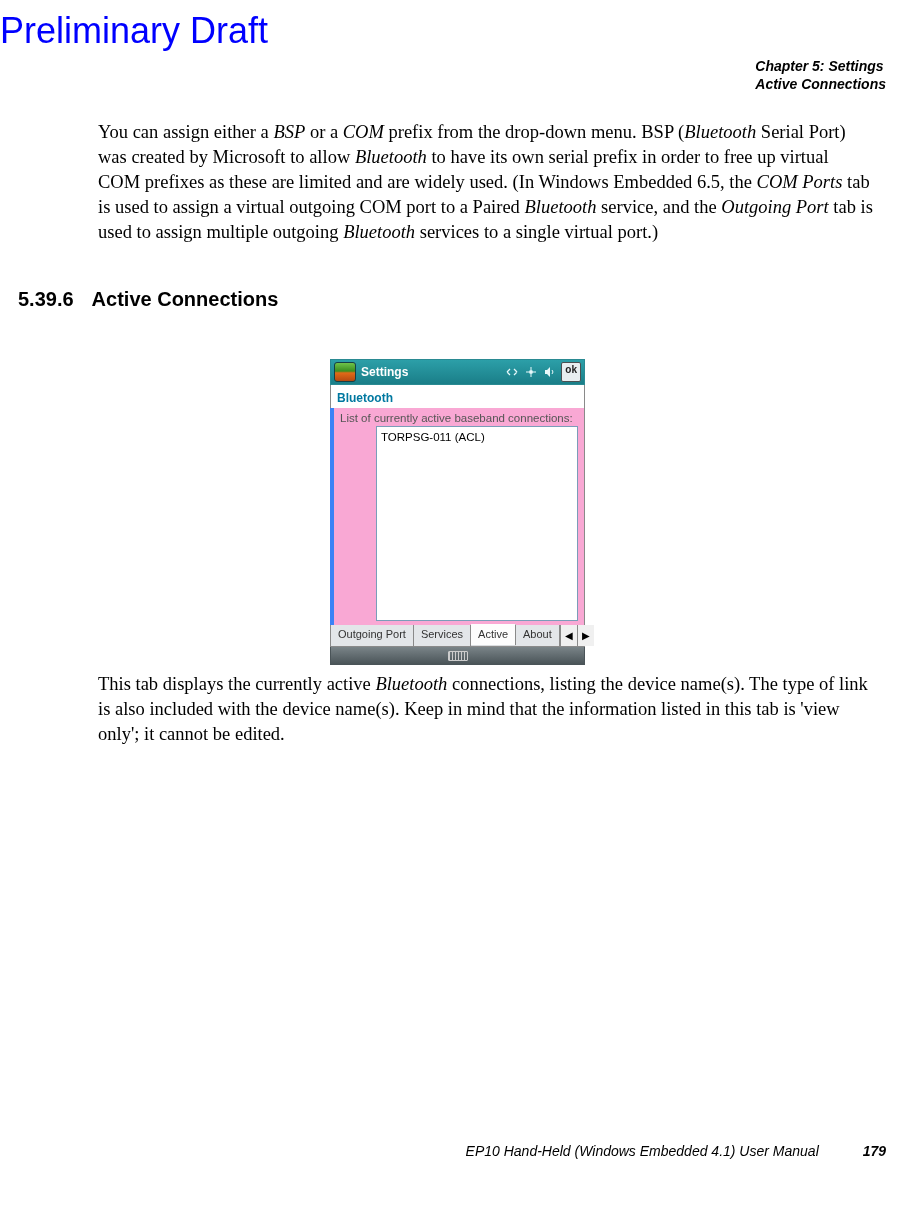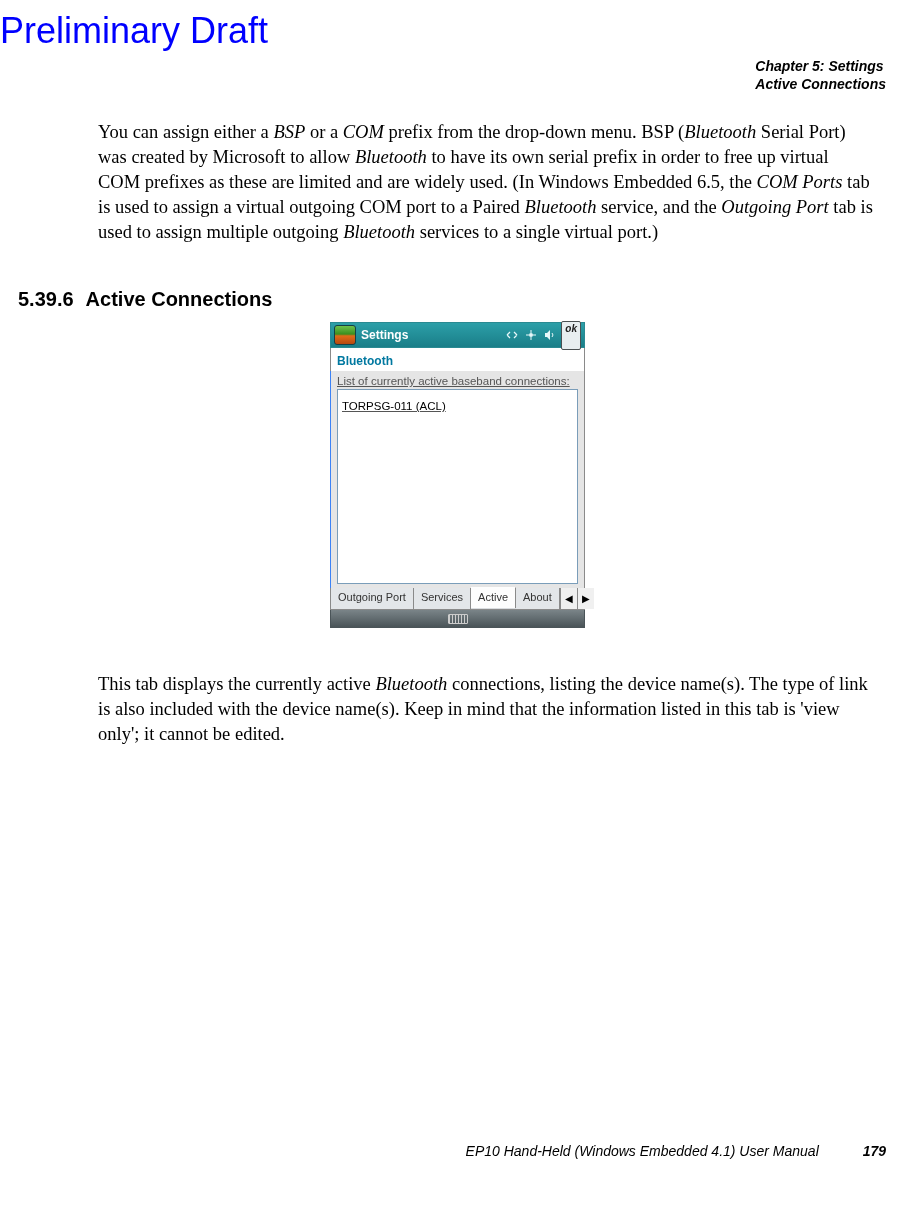--- a/index.html
+++ b/index.html
@@ -43,35 +43,36 @@
     .para2 { top: 672px; }
     .italic { font-style: italic; }
     .section-heading {
       position: absolute;
       top: 288px;
       left: 18px;
       font-family: 'Trebuchet MS', Arial, sans-serif;
       font-weight: bold;
       font-size: 20px;
     }
-    .section-num { margin-right: 12px; }
+    .section-num { margin-right: 18px; }
     .screenshot {
       position: absolute;
       top: 322px;
       left: 330px;
       width: 255px;
     }
     .titlebar {
       height: 26px;
       background: linear-gradient(to bottom, #2c9fa8, #1a7e88);
       border: 1px solid #2a8a92;
       display: flex;
       align-items: center;
       padding: 0 3px;
       gap: 3px;
+      margin-top: 37px;
     }
     .start-orb {
       width: 22px; height: 20px;
       border-radius: 3px;
       background: linear-gradient(to bottom, #6fc24a 0%, #3a8e1f 45%, #e06a18 55%, #b54910 100%);
       border: 1px solid #163f45;
     }
     .title-text {
       color: #fff;
       font-family: Tahoma, Arial, sans-serif;
@@ -90,53 +91,52 @@
     }
     .ok-btn {
       background: #e8eef0;
       border: 1px solid #4a5052;
       border-radius: 2px;
       font-family: Tahoma, Arial, sans-serif;
       font-size: 10px;
       font-weight: bold;
       color: #222;
       padding: 0 3px;
-      height: 29px;
+      height: 20px;
       line-height: 14px;
-      font-style: italic;
     }
     .bt-label {
       font-family: Tahoma, Arial, sans-serif;
       font-size: 12px;
       font-weight: bold;
       color: #0078a0;
       padding: 6px 6px 3px 6px;
       background: #fff;
       border-left: 1px solid #8a8a8a;
       border-right: 1px solid #8a8a8a;
     }
     .content-area {
-      background: #e5e5e5;
-      border-left: 1px solid #3b82f6;
+      background: #f9a8d4;
+      border-left: 4px solid #3b82f6;
       border-right: 1px solid #8a8a8a;
       padding: 4px 6px;
       font-family: Tahoma, Arial, sans-serif;
       font-size: 11.5px;
       color: #555;
-      text-decoration: underline;
     }
     .list-box {
       margin-top: 2px;
       border: 1px solid #7a9db9;
       background: #fff;
       height: 195px;
-      padding: 10px 4px;
+      padding: 4px 4px;
       font-family: Tahoma, Arial, sans-serif;
       font-size: 11.5px;
       color: #000;
+      margin-left: 36px;
     }
     .tab-row {
       display: flex;
       background: #d9dcdf;
       border: 1px solid #8a8a8a;
       border-top: none;
       font-family: Tahoma, Arial, sans-serif;
       font-size: 11px;
       align-items: stretch;
       height: 22px;

